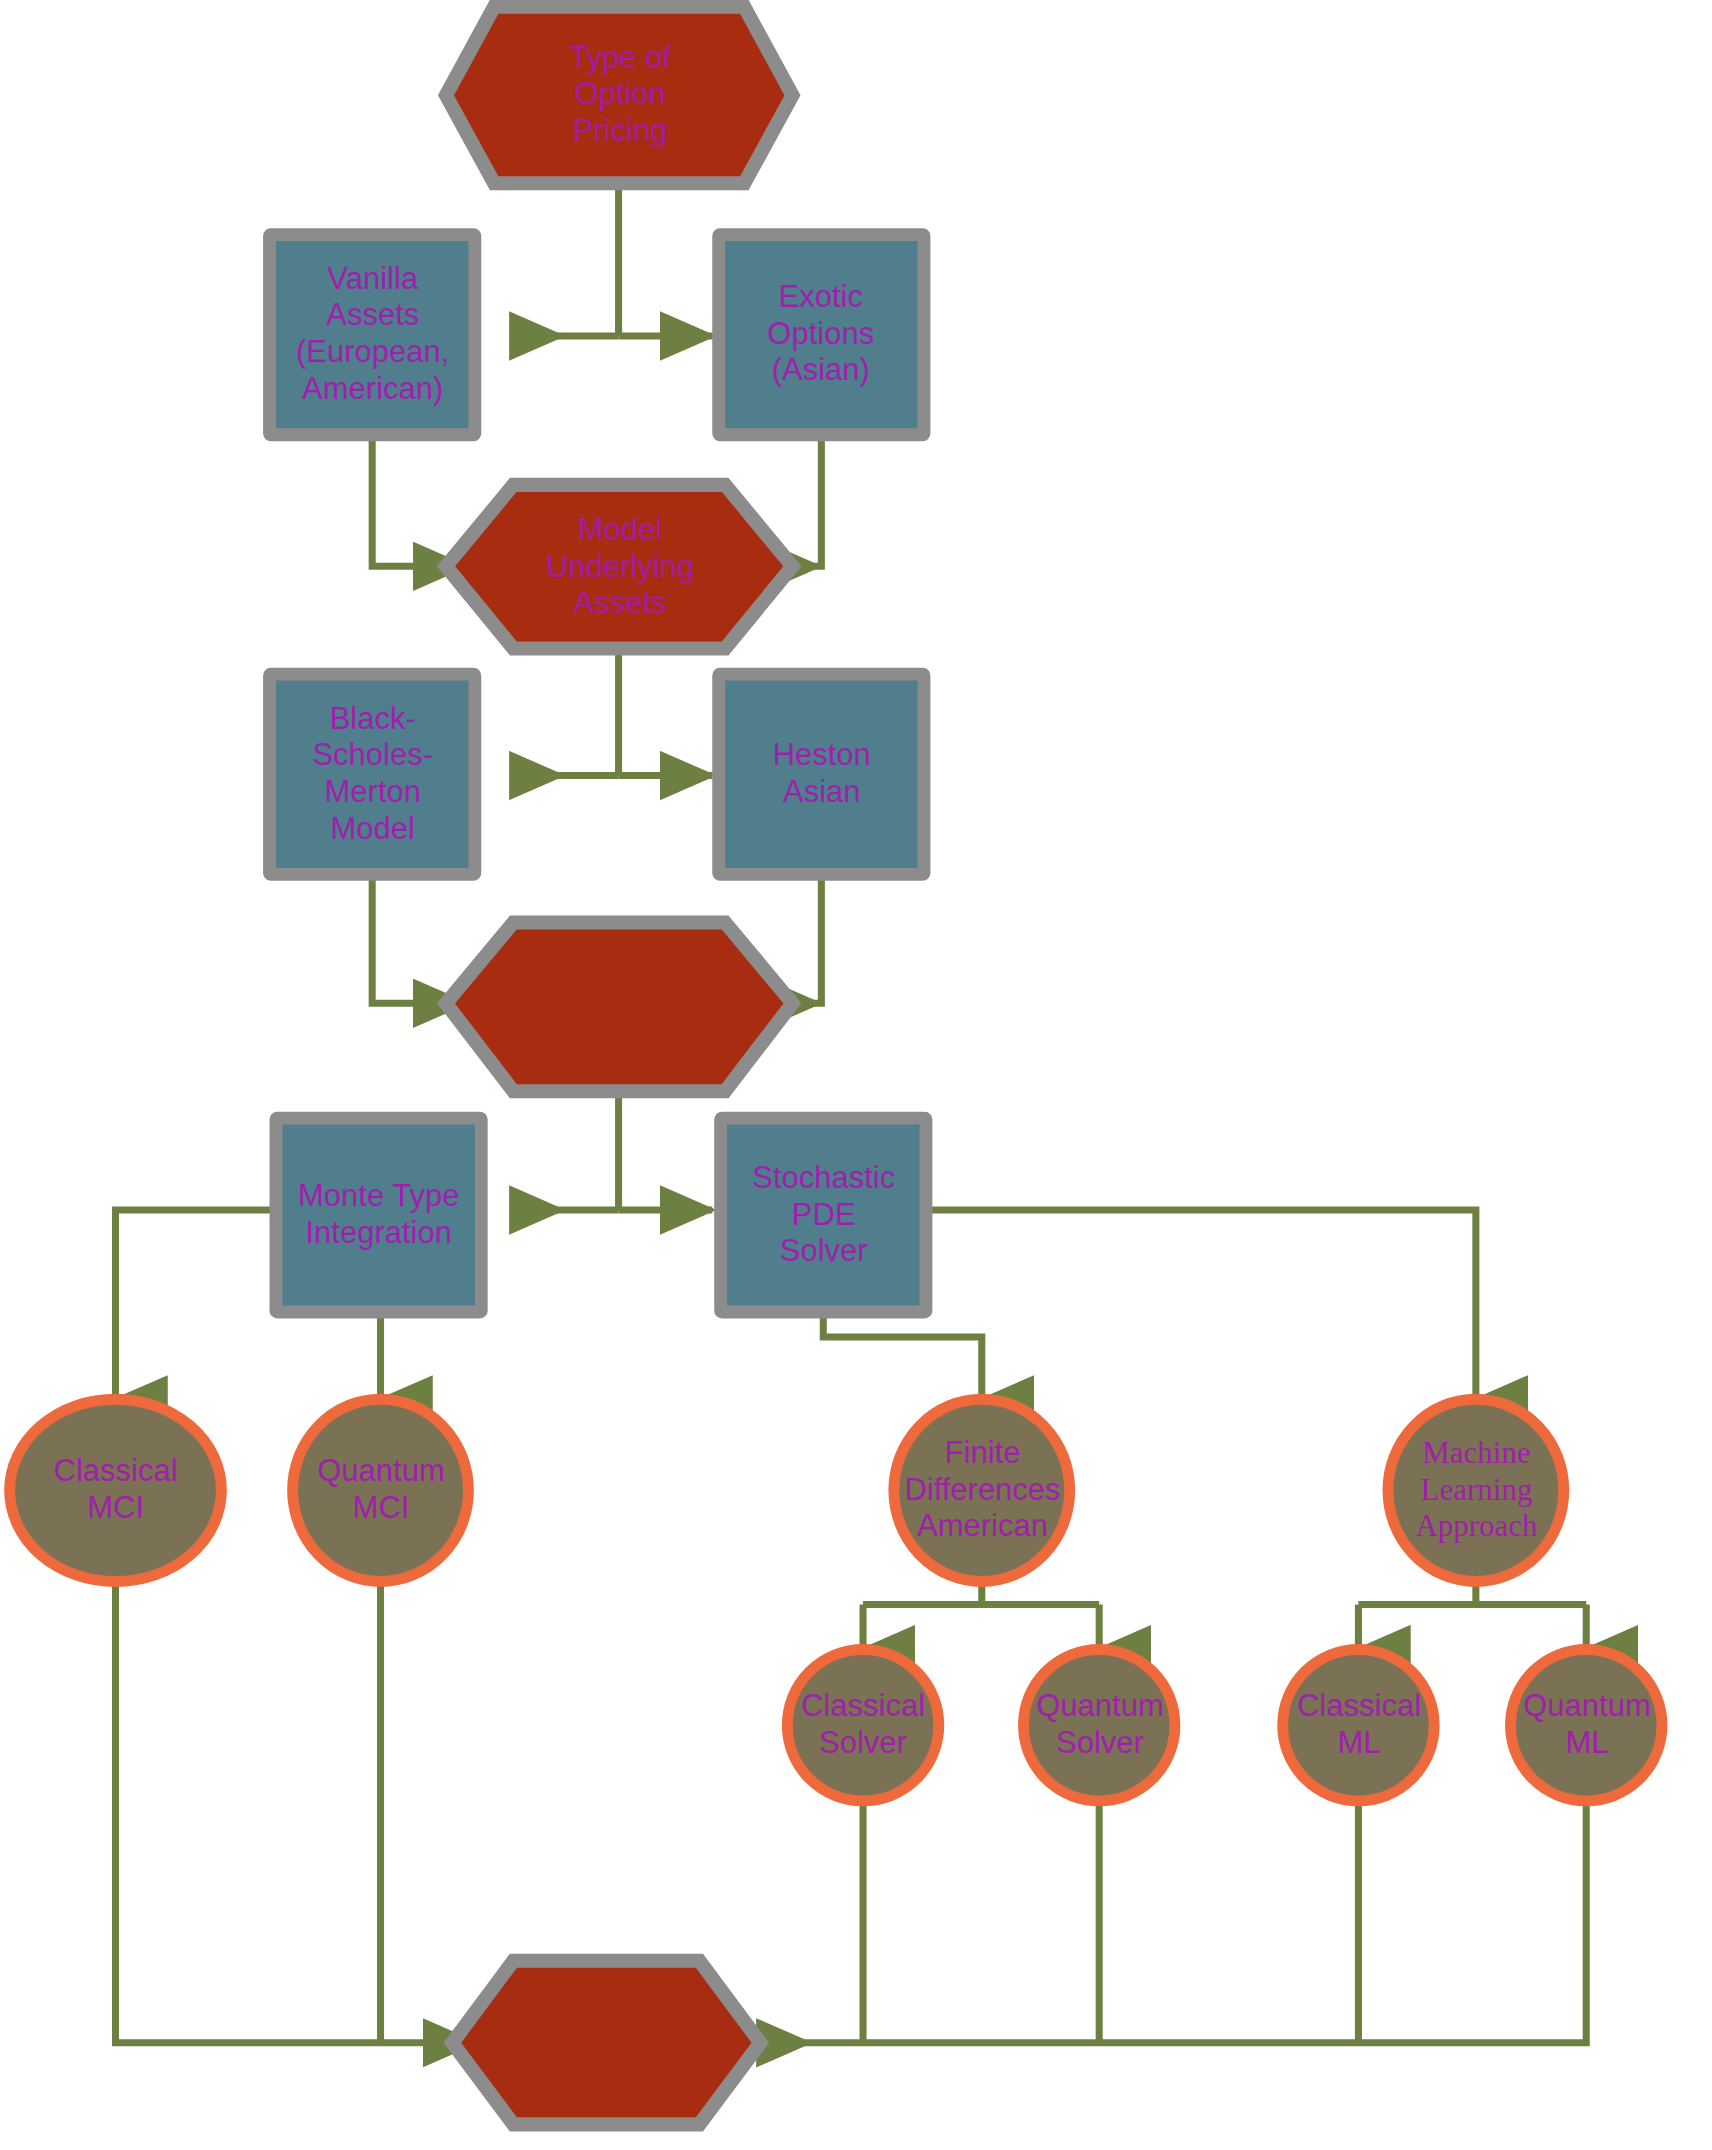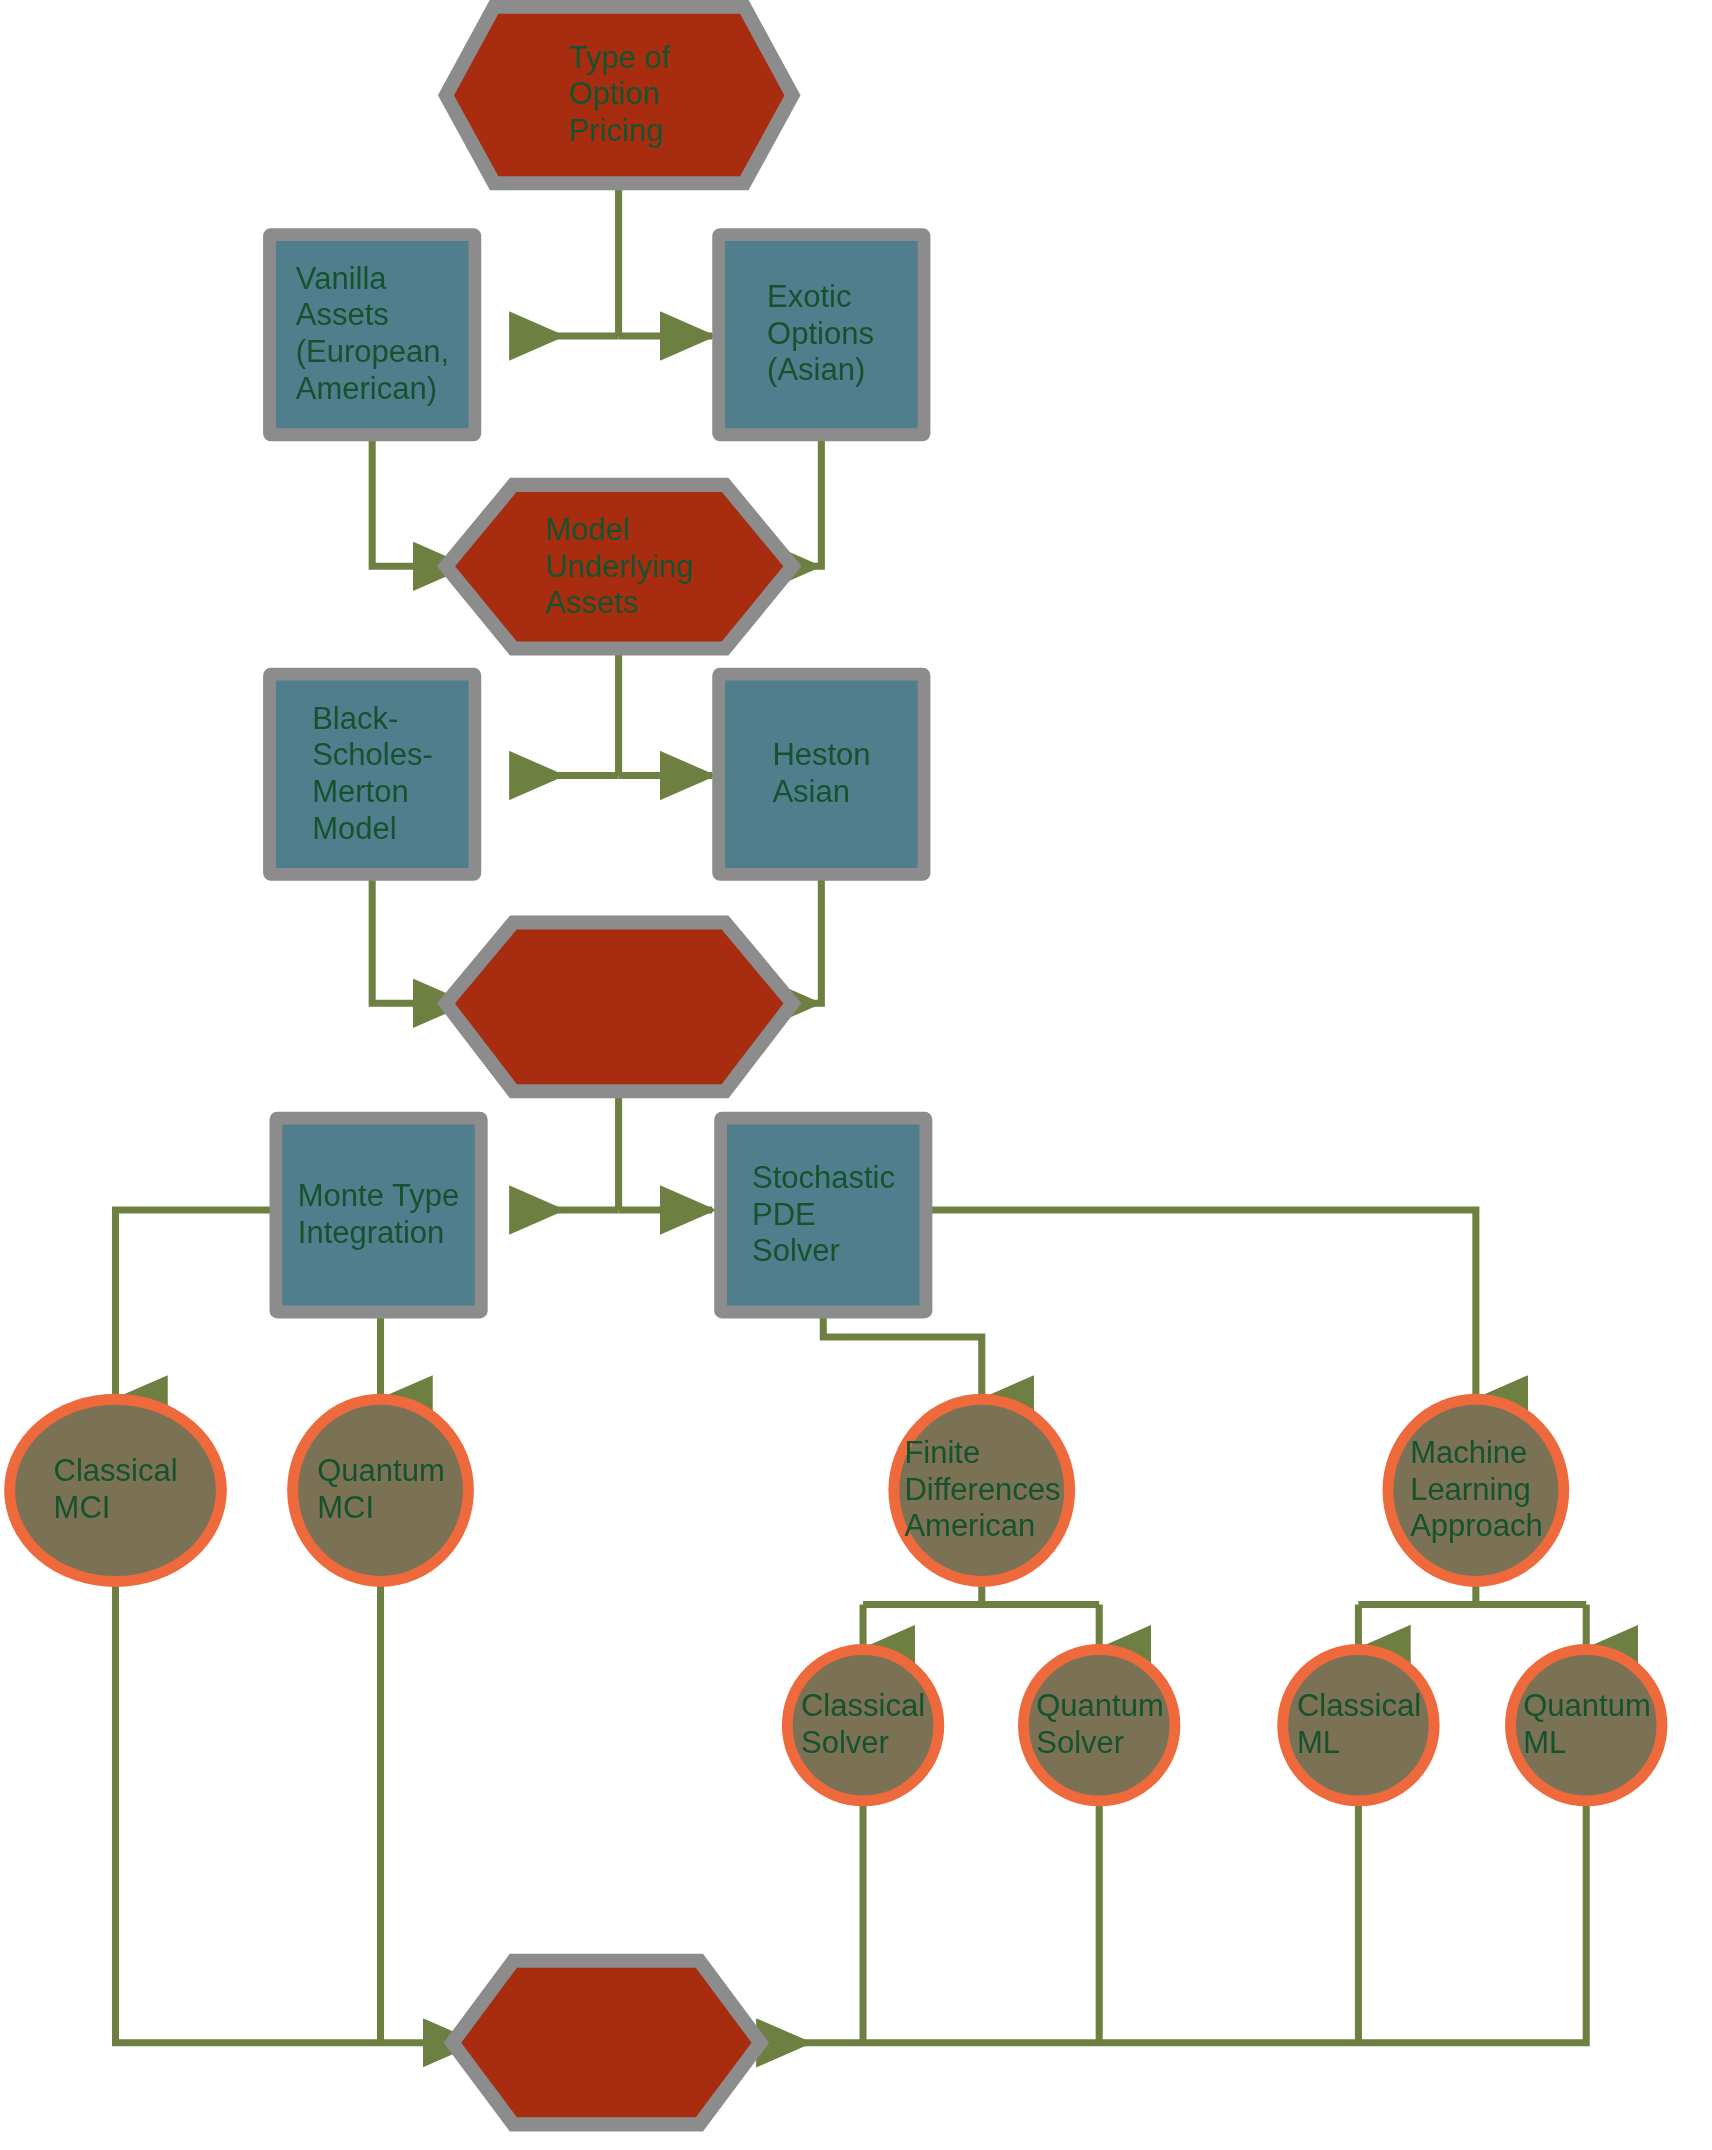--- a/index.html
+++ b/index.html
@@ -23,22 +23,22 @@
     left: 0;
     top: 0;
     width: 1712px;
     height: 2151px;
   }
   .node-label {
     position: absolute;
     display: flex;
     align-items: center;
     justify-content: center;
-    text-align: left;
-    color: #14532d;
+    text-align: center;
+    color: #a21caf;
     font-family: "Liberation Sans", sans-serif;
     font-weight: 400;
     line-height: 1.18;
     pointer-events: none;
     white-space: pre-line;
   }
   .lbl-hex   { font-size: 31px; }
   .lbl-rect  { font-size: 31px; }
   .lbl-circ  { font-size: 31px; }
 </style>
@@ -180,21 +180,21 @@
   <div class="node-label lbl-circ" style="left:9.6px; top:1399px; width:212px; height:182px;">Classical
 MCI</div>
 
   <div class="node-label lbl-circ" style="left:293px; top:1399px; width:176px; height:182px;">Quantum
 MCI</div>
 
   <div class="node-label lbl-circ" style="left:886px; top:1399px; width:193px; height:182px;">Finite
 Differences
 American</div>
 
-  <div class="node-label lbl-circ" style="left:1380px; top:1399px; width:193px; height:182px;">Machine
+  <div class="node-label lbl-circ" style="left:1380px; top:1399px; width:193px; height:182px;font-family:Liberation Serif, serif;">Machine
 Learning
 Approach</div>
 
   <div class="node-label lbl-circ" style="left:782px; top:1649px; width:162px; height:151px;">Classical
 Solver</div>
 
   <div class="node-label lbl-circ" style="left:1019px; top:1649px; width:162px; height:151px;">Quantum
 Solver</div>
 
   <div class="node-label lbl-circ" style="left:1278px; top:1649px; width:162px; height:151px;">Classical

